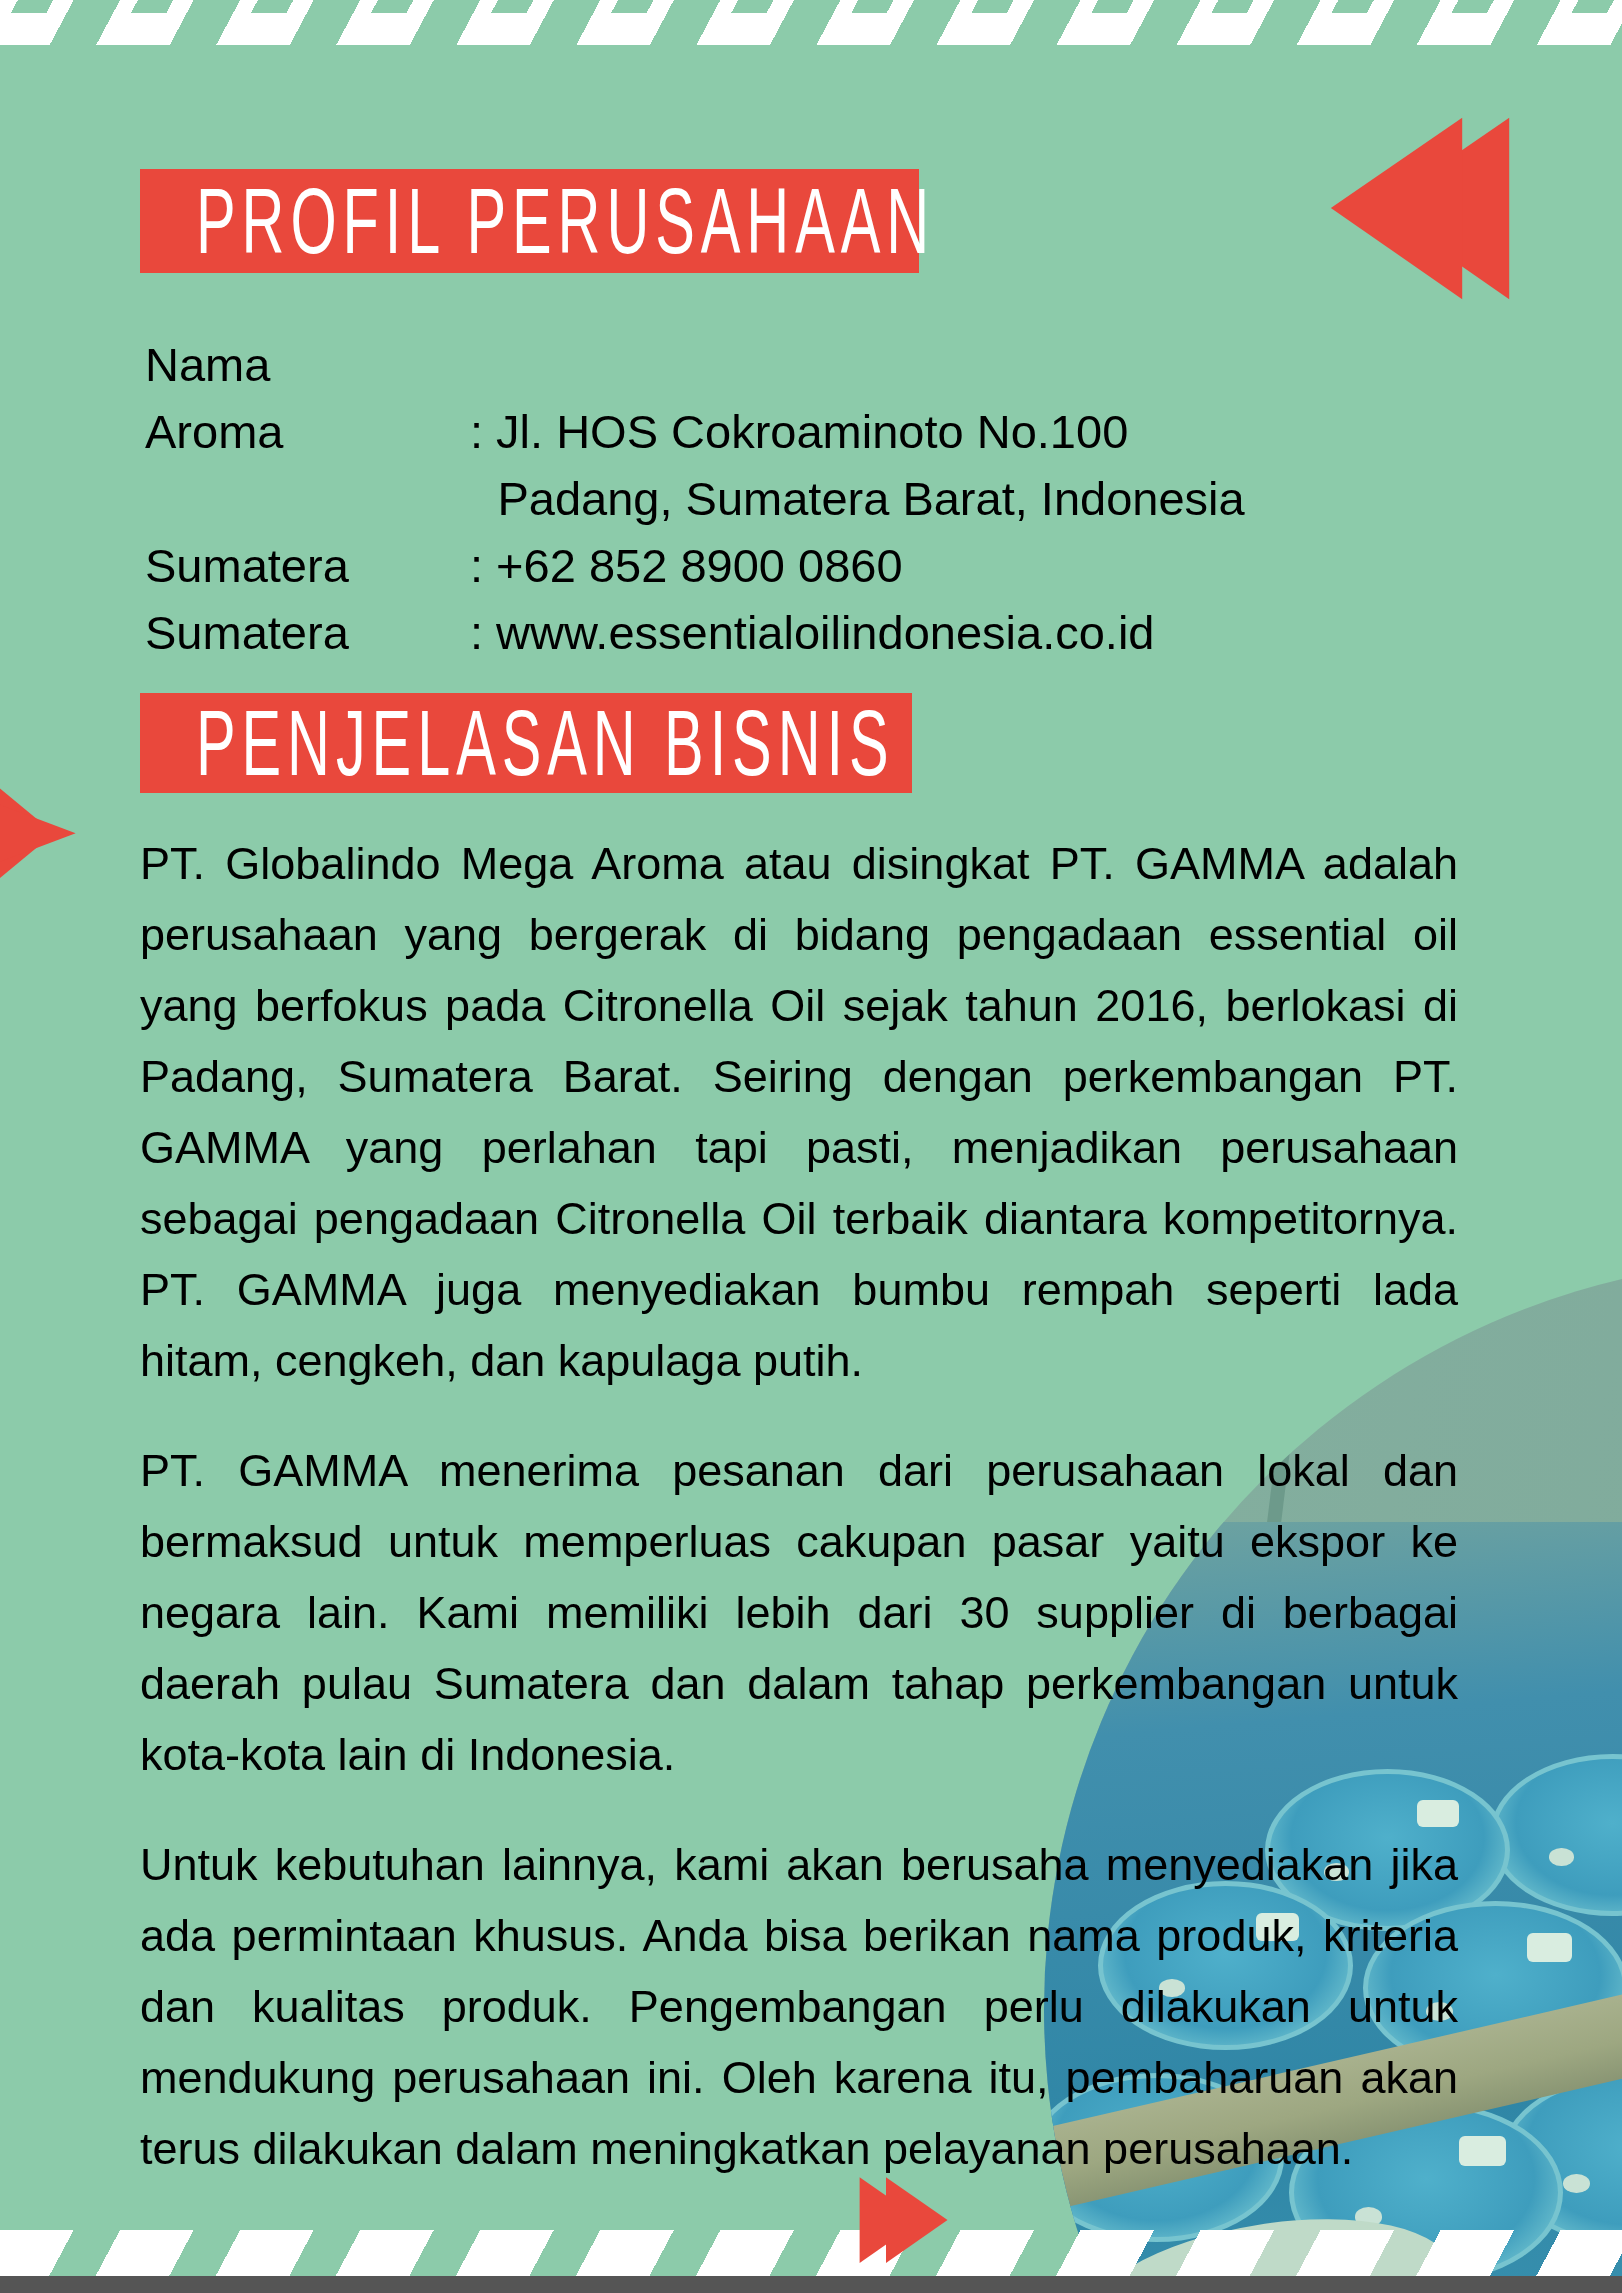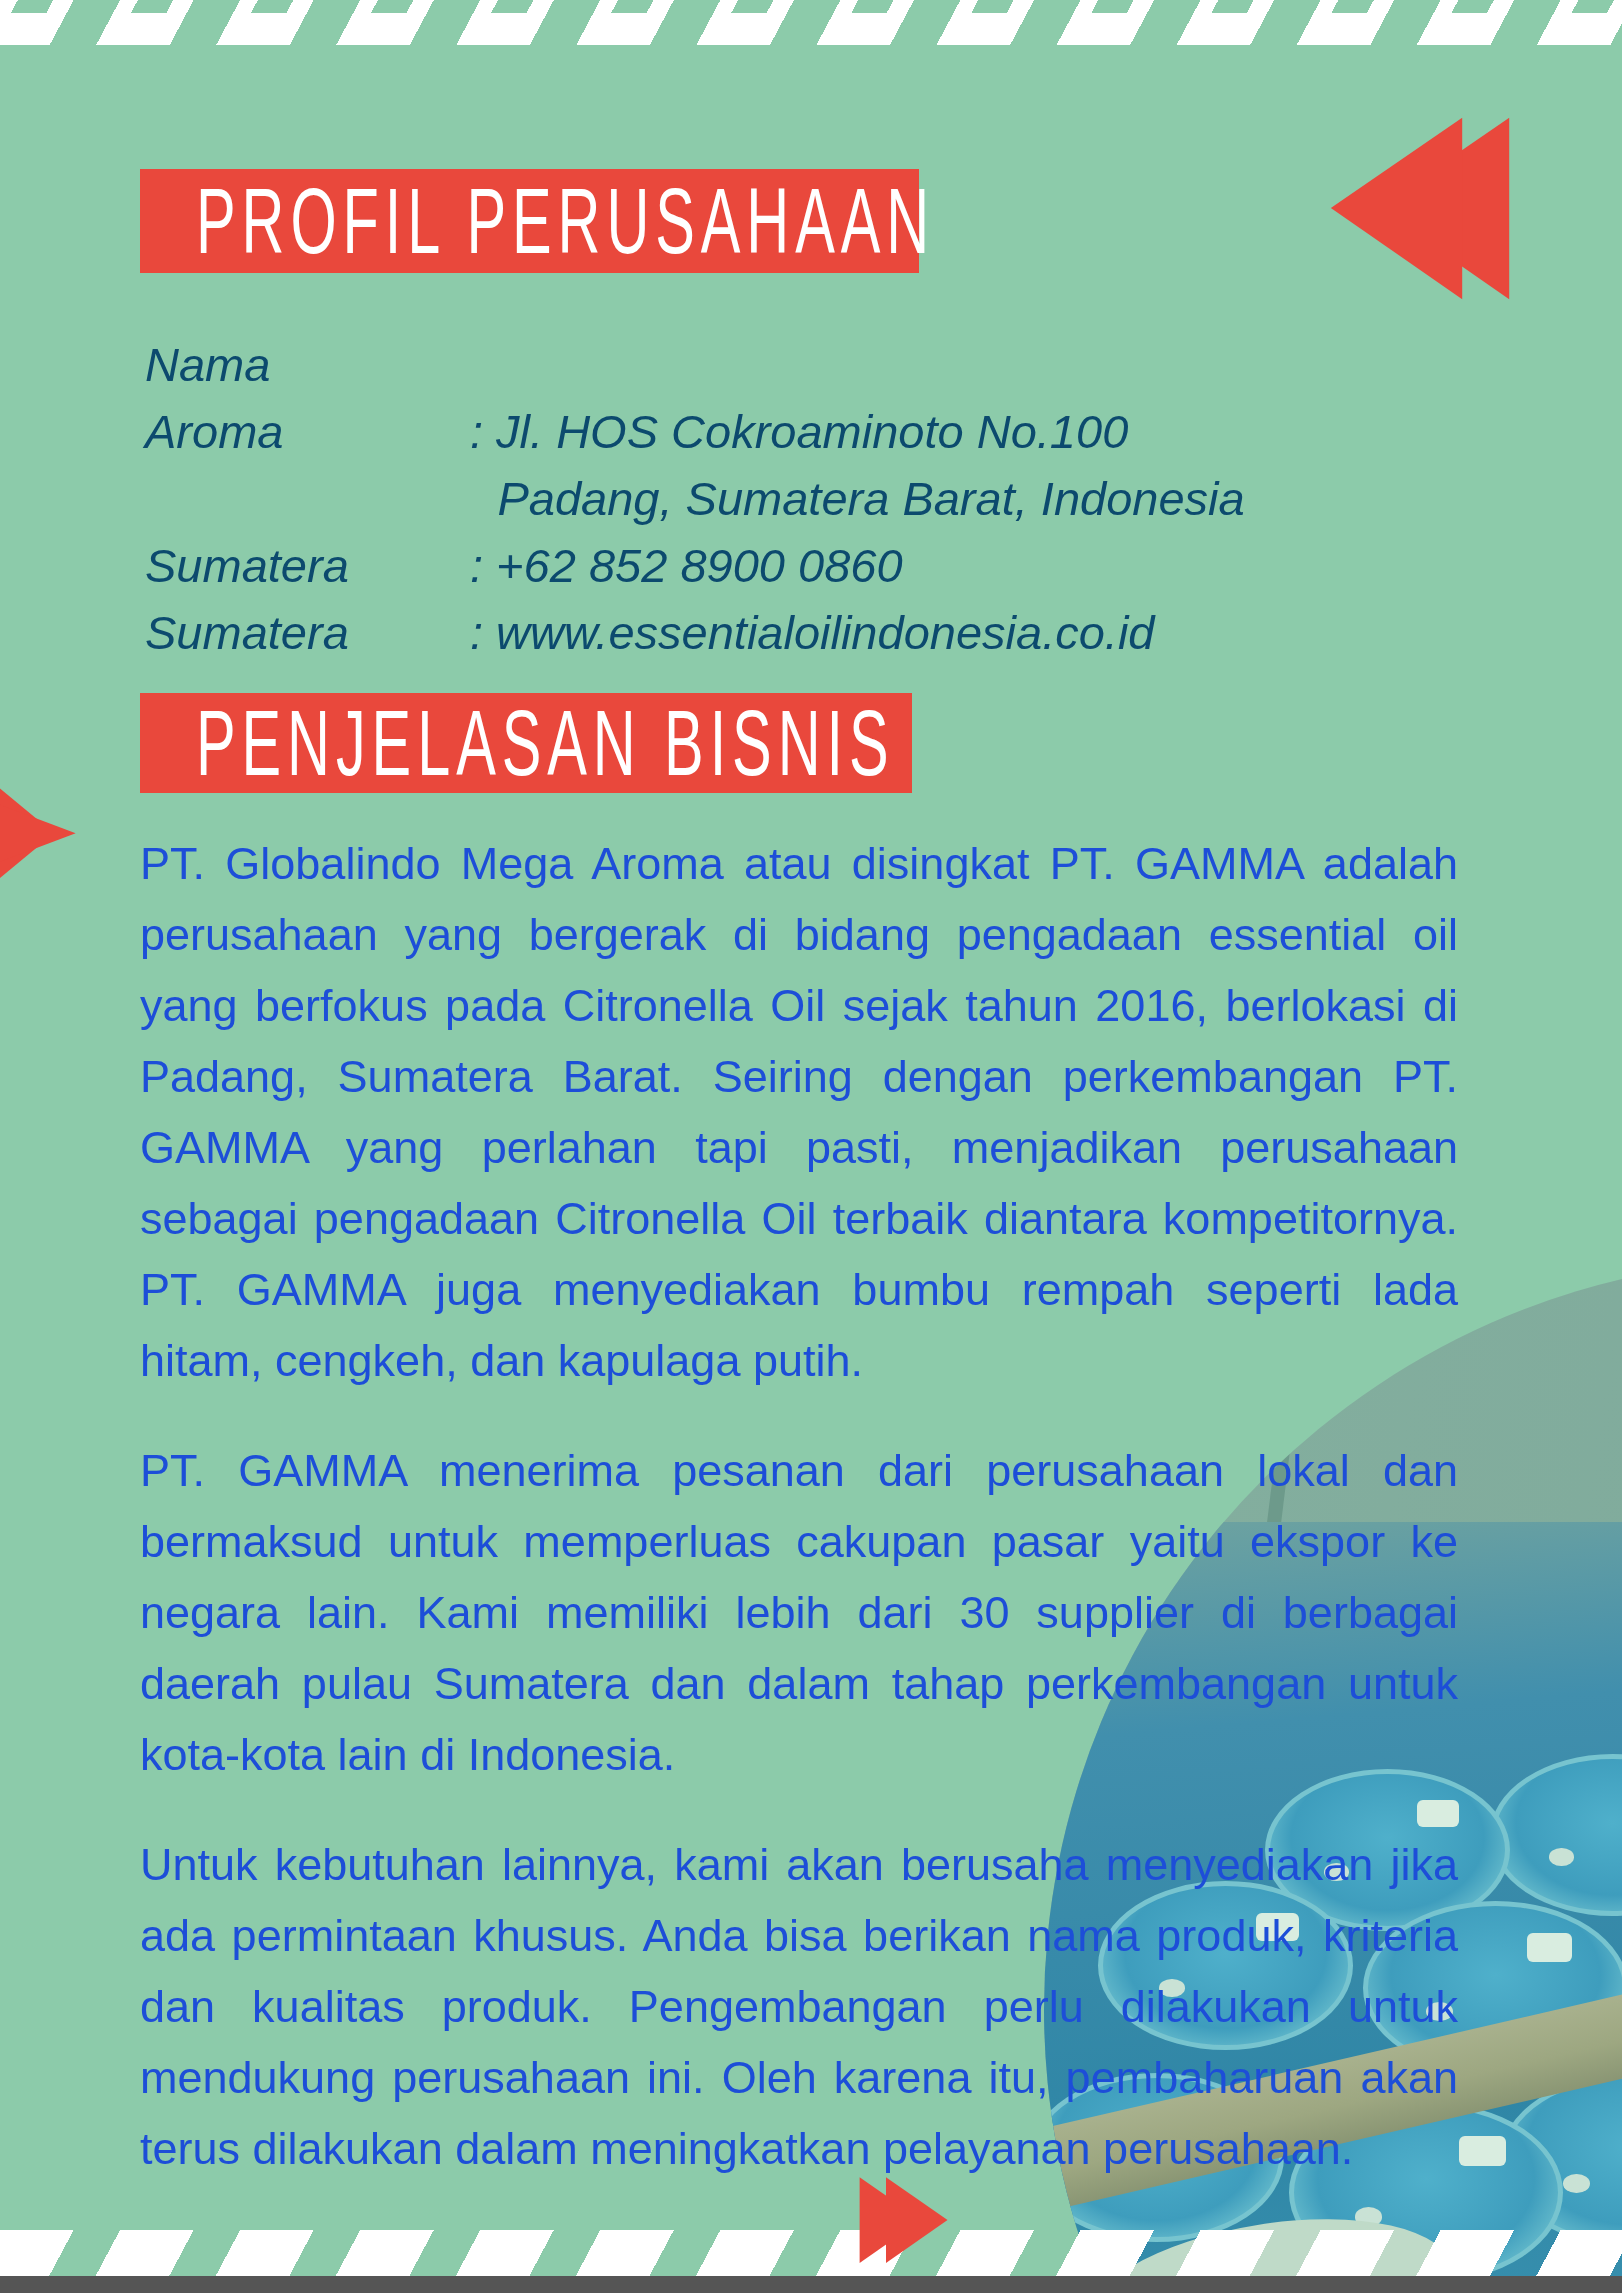--- a/index.html
+++ b/index.html
@@ -104,36 +104,35 @@
     letter-spacing:0.10em;
     white-space:nowrap;
     transform:scale(0.66,1.02);
     transform-origin:left center;
   }
 
   
   #profile-block {
     position:absolute; left:145px; top:331px;
     width:1392px;
-    font-size:47px; color:#0c4a6e;
+    font-size:47px; color:#000000;
     z-index:5;
-    font-style:italic;
   }
   .profile-row { display:flex; height:67px; align-items:center; }
   .profile-label { width:325px; flex:none; }
   .profile-value { white-space:nowrap; }
   .profile-row.indent .profile-value { padding-left:27.4px; }
 
   
   #business-block {
     position:absolute; left:140px; top:828px;
     width:1318px;
     font-size:45px; line-height:71px;
     text-align:justify;
-    color:#1d4ed8;
+    color:#000000;
     z-index:5;
   }
   #business-block p { margin:0 0 39px 0; }
   #business-block p:last-child { margin-bottom:0; }
 </style>
 </head>
 <body>
 
 <div id="poster">
 

